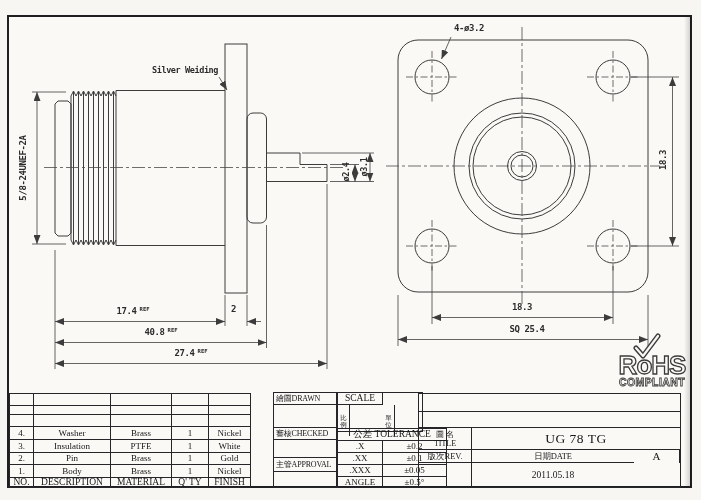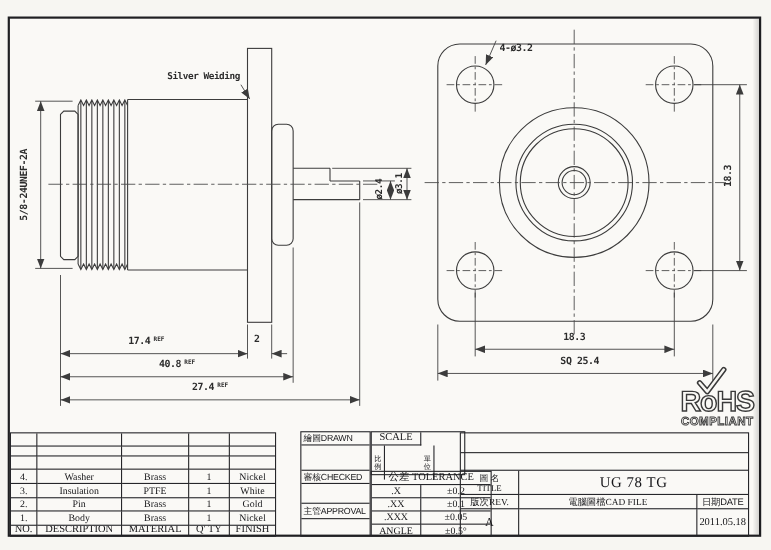--- a/index.html
+++ b/index.html
@@ -31,21 +31,21 @@
   
   .grid{position:absolute;display:grid;border:1.2px solid #26262a;box-sizing:border-box;background:transparent;}
   .cell{
     display:flex;align-items:center;justify-content:center;
     box-sizing:border-box;overflow:hidden;
     font-size:9px;line-height:9px;color:#17171a;
   }
   .br{border-right:1px solid #26262a;}
   .bb{border-bottom:1px solid #26262a;}
   .left{justify-content:flex-start;padding-left:2px;}
-  .sans{font-family:Liberation Sans, sans-serif;font-size:8px;letter-spacing:-0.2px;}
+  .sans{font-family:Liberation Serif, serif;font-size:8px;letter-spacing:-0.2px;}
   .serif95{font-size:9.5px;}
   .big{font-size:13px;margin-top:31px;}
   .stack{
     width:11px;font-size:6.5px;line-height:7px;word-break:break-all;
     text-align:center;display:block;
   }
   .two-line{text-align:center;font-size:8px;line-height:9px;}
   .title-val{font-size:13.5px;letter-spacing:0.5px;}
   .rev-a{font-size:11px;}
 </style>
@@ -129,21 +129,21 @@
     <path d="M432,266 V324 M613,266 V324"></path>
     <line x1="432" y1="317.5" x2="613" y2="317.5" marker-start="url(#ar)" marker-end="url(#ar)"></line>
 
     <path d="M398,295 V346 M648,295 V346"></path>
     <line x1="398" y1="339.5" x2="648" y2="339.5" marker-start="url(#ar)" marker-end="url(#ar)"></line>
   </g>
 </svg>
 
 <span class="lbl rot" style="left:23px;top:168px;">5/8-24UNEF-2A</span>
 <span class="lbl small" style="left:152px;top:66px;text-align:right;">Silver Weiding</span>
-<span class="lbl" style="left:454px;top:24px;margin-top:16px;">4-ø3.2</span>
+<span class="lbl" style="left:454px;top:24px;">4-ø3.2</span>
 <span class="lbl rot small" style="left:346px;top:172px;">ø2.4</span>
 <span class="lbl rot small" style="left:364px;top:167px;">ø3.1</span>
 
 <span class="lbl ctr" style="left:133px;top:305px;"><span>17.4</span><span class="ref">REF</span></span>
 <span class="lbl" style="left:231px;top:305px;">2</span>
 <span class="lbl ctr" style="left:161px;top:326px;"><span>40.8</span><span class="ref">REF</span></span>
 <span class="lbl ctr" style="left:191px;top:347px;"><span>27.4</span><span class="ref">REF</span></span>
 
 <span class="lbl rot" style="left:663px;top:160px;">18.3</span>
 <span class="lbl ctr" style="left:522px;top:303px;">18.3</span>
@@ -241,21 +241,20 @@
   <div class="cell bb" style="grid-column:span 3;"></div>
   <div class="cell bb" style="grid-column:span 3;"></div>
   <div class="cell br bb">
     <div class="two-line">
       <div>圖  名</div>
       <div>TITLE</div>
     </div>
   </div>
   <div class="cell bb title-val" style="grid-column:span 2;">UG 78 TG</div>
   <div class="cell br bb" style="font-size:8.5px;">版次REV.</div>
-  <div class="cell br bb" style="font-size:8.5px;">電腦圖檔CAD FILE</div>
   <div class="cell bb sans" style="font-size:8.5px;">日期DATE</div>
   <div class="cell br rev-a">A</div>
   <div class="cell br"></div>
   <div class="cell serif95">2011.05.18</div>
 </div>
 
 <svg width="88" height="58" style="position:absolute;left:608px;top:333px;">
   <path d="M28,15 L35,23 L50,3" fill="none" stroke="#3a3a3a" stroke-width="5" stroke-linecap="round" stroke-linejoin="round"></path>
   <path d="M28,15 L35,23 L50,3" fill="none" stroke="#f7f6f2" stroke-width="2.2" stroke-linecap="round" stroke-linejoin="round"></path>
   <text x="44" y="41" text-anchor="middle" font-family="Liberation Sans, sans-serif" font-size="26" font-weight="bold" fill="none" stroke="#3a3a3a" stroke-width="1.3" letter-spacing="-1">RoHS</text>

